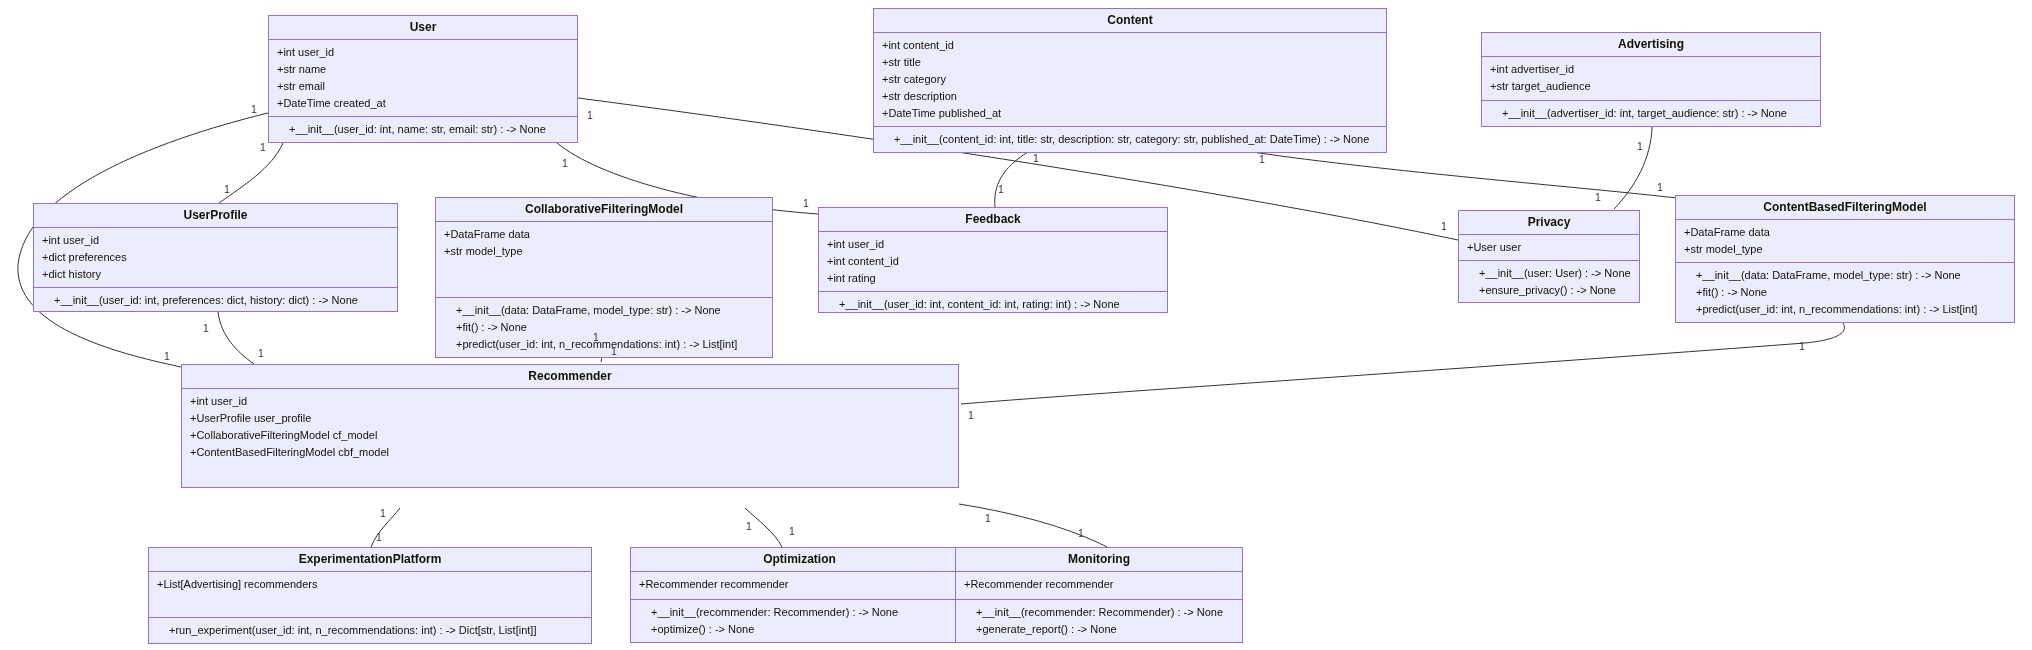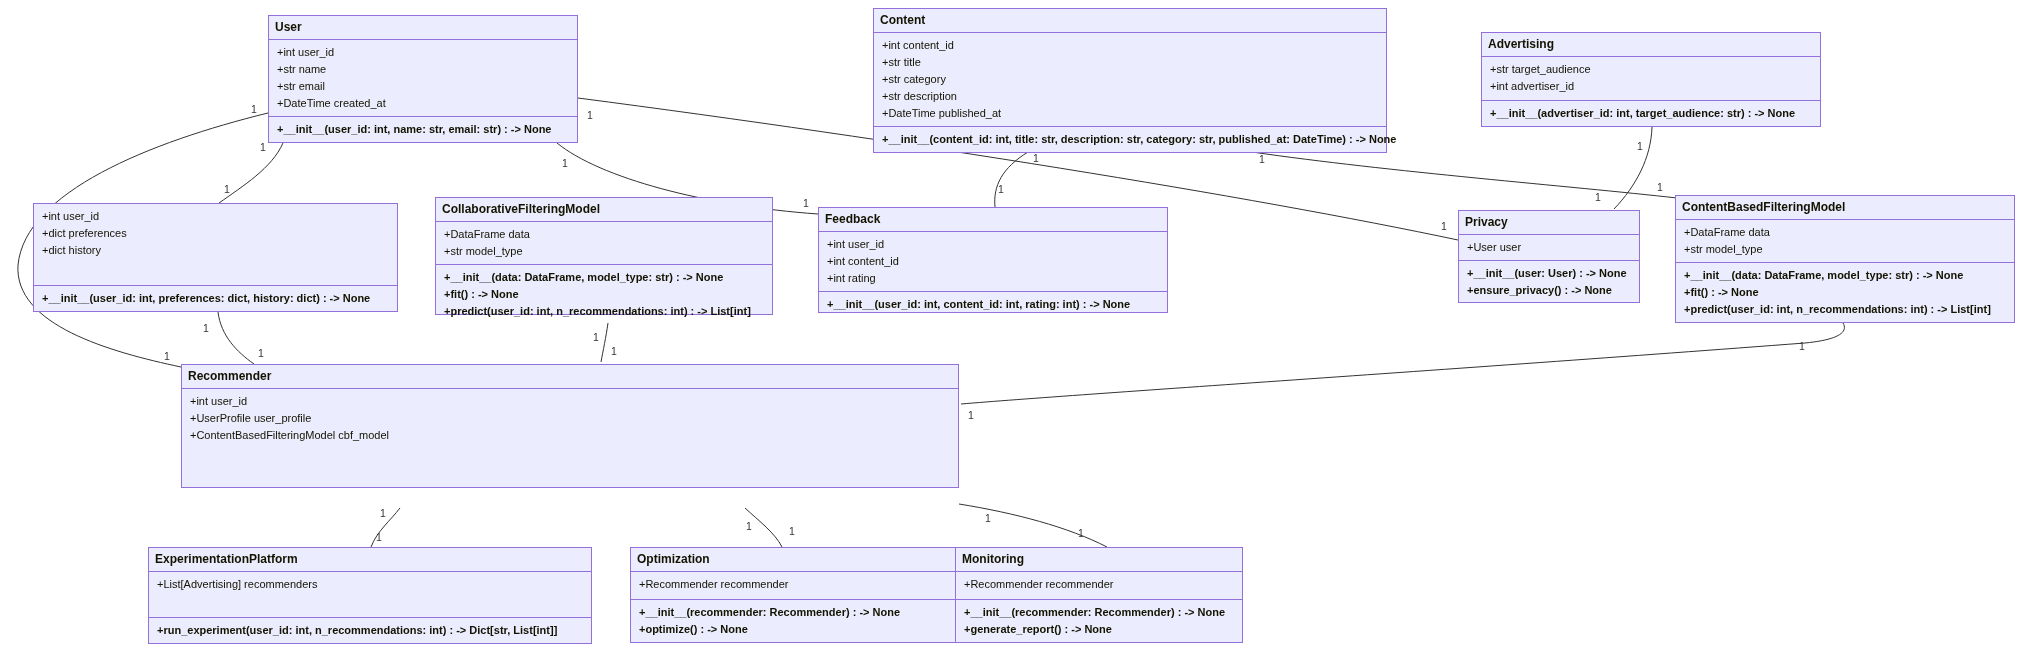--- a/index.html
+++ b/index.html
@@ -18,26 +18,26 @@
   #edge-layer{position:absolute;left:0;top:0;width:2032px;height:650px;}
   #edge-layer path{fill:none;stroke:var(--edge-color);stroke-width:1px;}
   .uml-box{
     position:absolute;box-sizing:border-box;
     background:var(--node-fill);
     border:1px solid var(--node-border);
     display:flex;flex-direction:column;
     font-size:11px;line-height:17px;
   }
   .uml-title{
-    font-weight:bold;font-size:12px;
+    font-weight:bold;font-size:12px;text-align:center;
     padding:3px 6px;border-bottom:1px solid var(--node-border);
     flex:0 0 auto;
   }
   .uml-attrs{flex:1 1 auto;padding:4px 8px;}
-  .uml-methods{flex:0 0 auto;padding:4px 8px;border-top:1px solid var(--node-border);font-weight:bold;}
+  .uml-methods{flex:0 0 auto;padding:4px 20px;border-top:1px solid var(--node-border);}
   .m{white-space:nowrap;}
   .mult{
     position:absolute;transform:translate(-50%,-50%);
     font-size:10.5px;color:var(--edge-color);line-height:1;
     background:transparent;
   }
 </style>
 </head>
 <body>
 
@@ -82,40 +82,41 @@
       <div class="m">+DateTime published_at</div>
     </div>
     <div class="uml-methods">
       <div class="m">+__init__(content_id: int, title: str, description: str, category: str, published_at: DateTime) : -&gt; None</div>
     </div>
   </div>
 
   <div class="uml-box" style="left:1481px;top:32px;width:340px;height:95px">
     <div class="uml-title">Advertising</div>
     <div class="uml-attrs">
+      <div class="m">+int advertiser_id</div>
       <div class="m">+str target_audience</div>
-      <div class="m">+int advertiser_id</div>
     </div>
     <div class="uml-methods">
       <div class="m">+__init__(advertiser_id: int, target_audience: str) : -&gt; None</div>
     </div>
   </div>
 
   <div class="uml-box" style="left:33px;top:203px;width:365px;height:109px">
+    <div class="uml-title">UserProfile</div>
     <div class="uml-attrs">
       <div class="m">+int user_id</div>
       <div class="m">+dict preferences</div>
       <div class="m">+dict history</div>
     </div>
     <div class="uml-methods">
       <div class="m">+__init__(user_id: int, preferences: dict, history: dict) : -&gt; None</div>
     </div>
   </div>
 
-  <div class="uml-box" style="left:435px;top:197px;width:338px;height:118px">
+  <div class="uml-box" style="left:435px;top:197px;width:338px;height:161px">
     <div class="uml-title">CollaborativeFilteringModel</div>
     <div class="uml-attrs">
       <div class="m">+DataFrame data</div>
       <div class="m">+str model_type</div>
     </div>
     <div class="uml-methods">
       <div class="m">+__init__(data: DataFrame, model_type: str) : -&gt; None</div>
       <div class="m">+fit() : -&gt; None</div>
       <div class="m">+predict(user_id: int, n_recommendations: int) : -&gt; List[int]</div>
     </div>
@@ -155,20 +156,21 @@
       <div class="m">+fit() : -&gt; None</div>
       <div class="m">+predict(user_id: int, n_recommendations: int) : -&gt; List[int]</div>
     </div>
   </div>
 
   <div class="uml-box" style="left:181px;top:364px;width:778px;height:124px">
     <div class="uml-title">Recommender</div>
     <div class="uml-attrs">
       <div class="m">+int user_id</div>
       <div class="m">+UserProfile user_profile</div>
+      <div class="m">+CollaborativeFilteringModel cf_model</div>
       <div class="m">+ContentBasedFilteringModel cbf_model</div>
     </div>
   </div>
 
   <div class="uml-box" style="left:148px;top:547px;width:444px;height:97px">
     <div class="uml-title">ExperimentationPlatform</div>
     <div class="uml-attrs">
       <div class="m">+List[Advertising] recommenders</div>
     </div>
     <div class="uml-methods">

